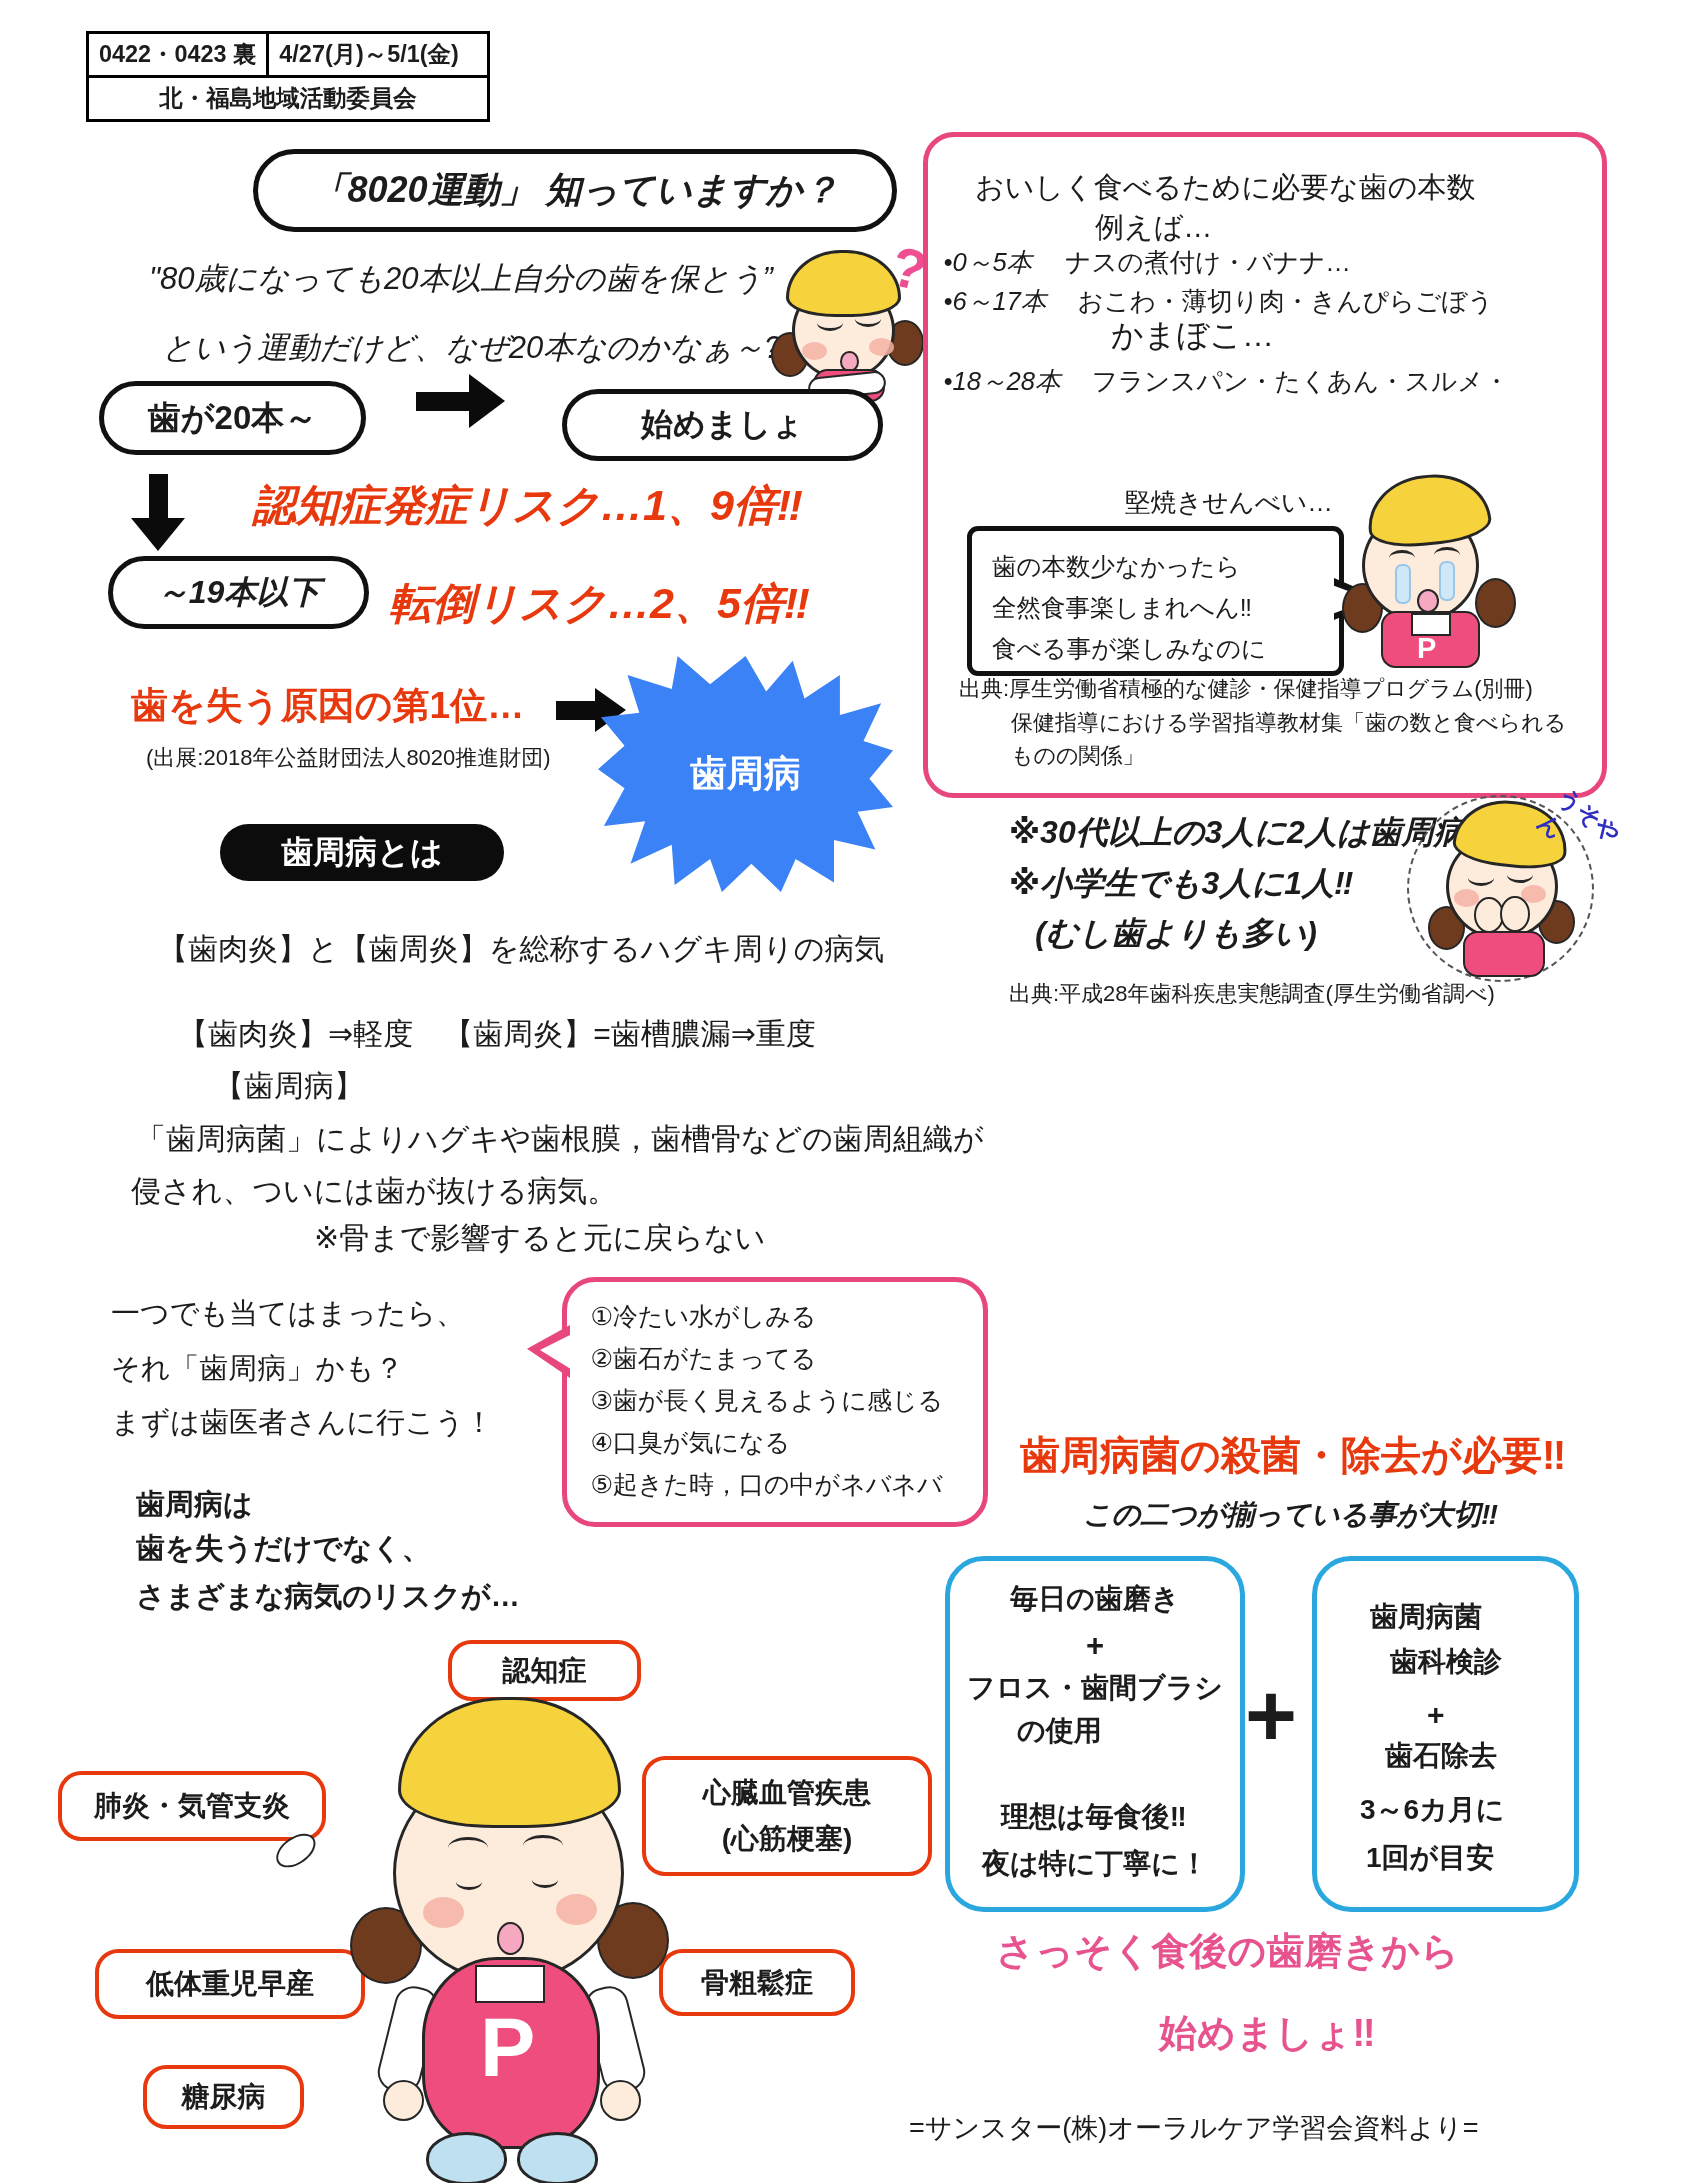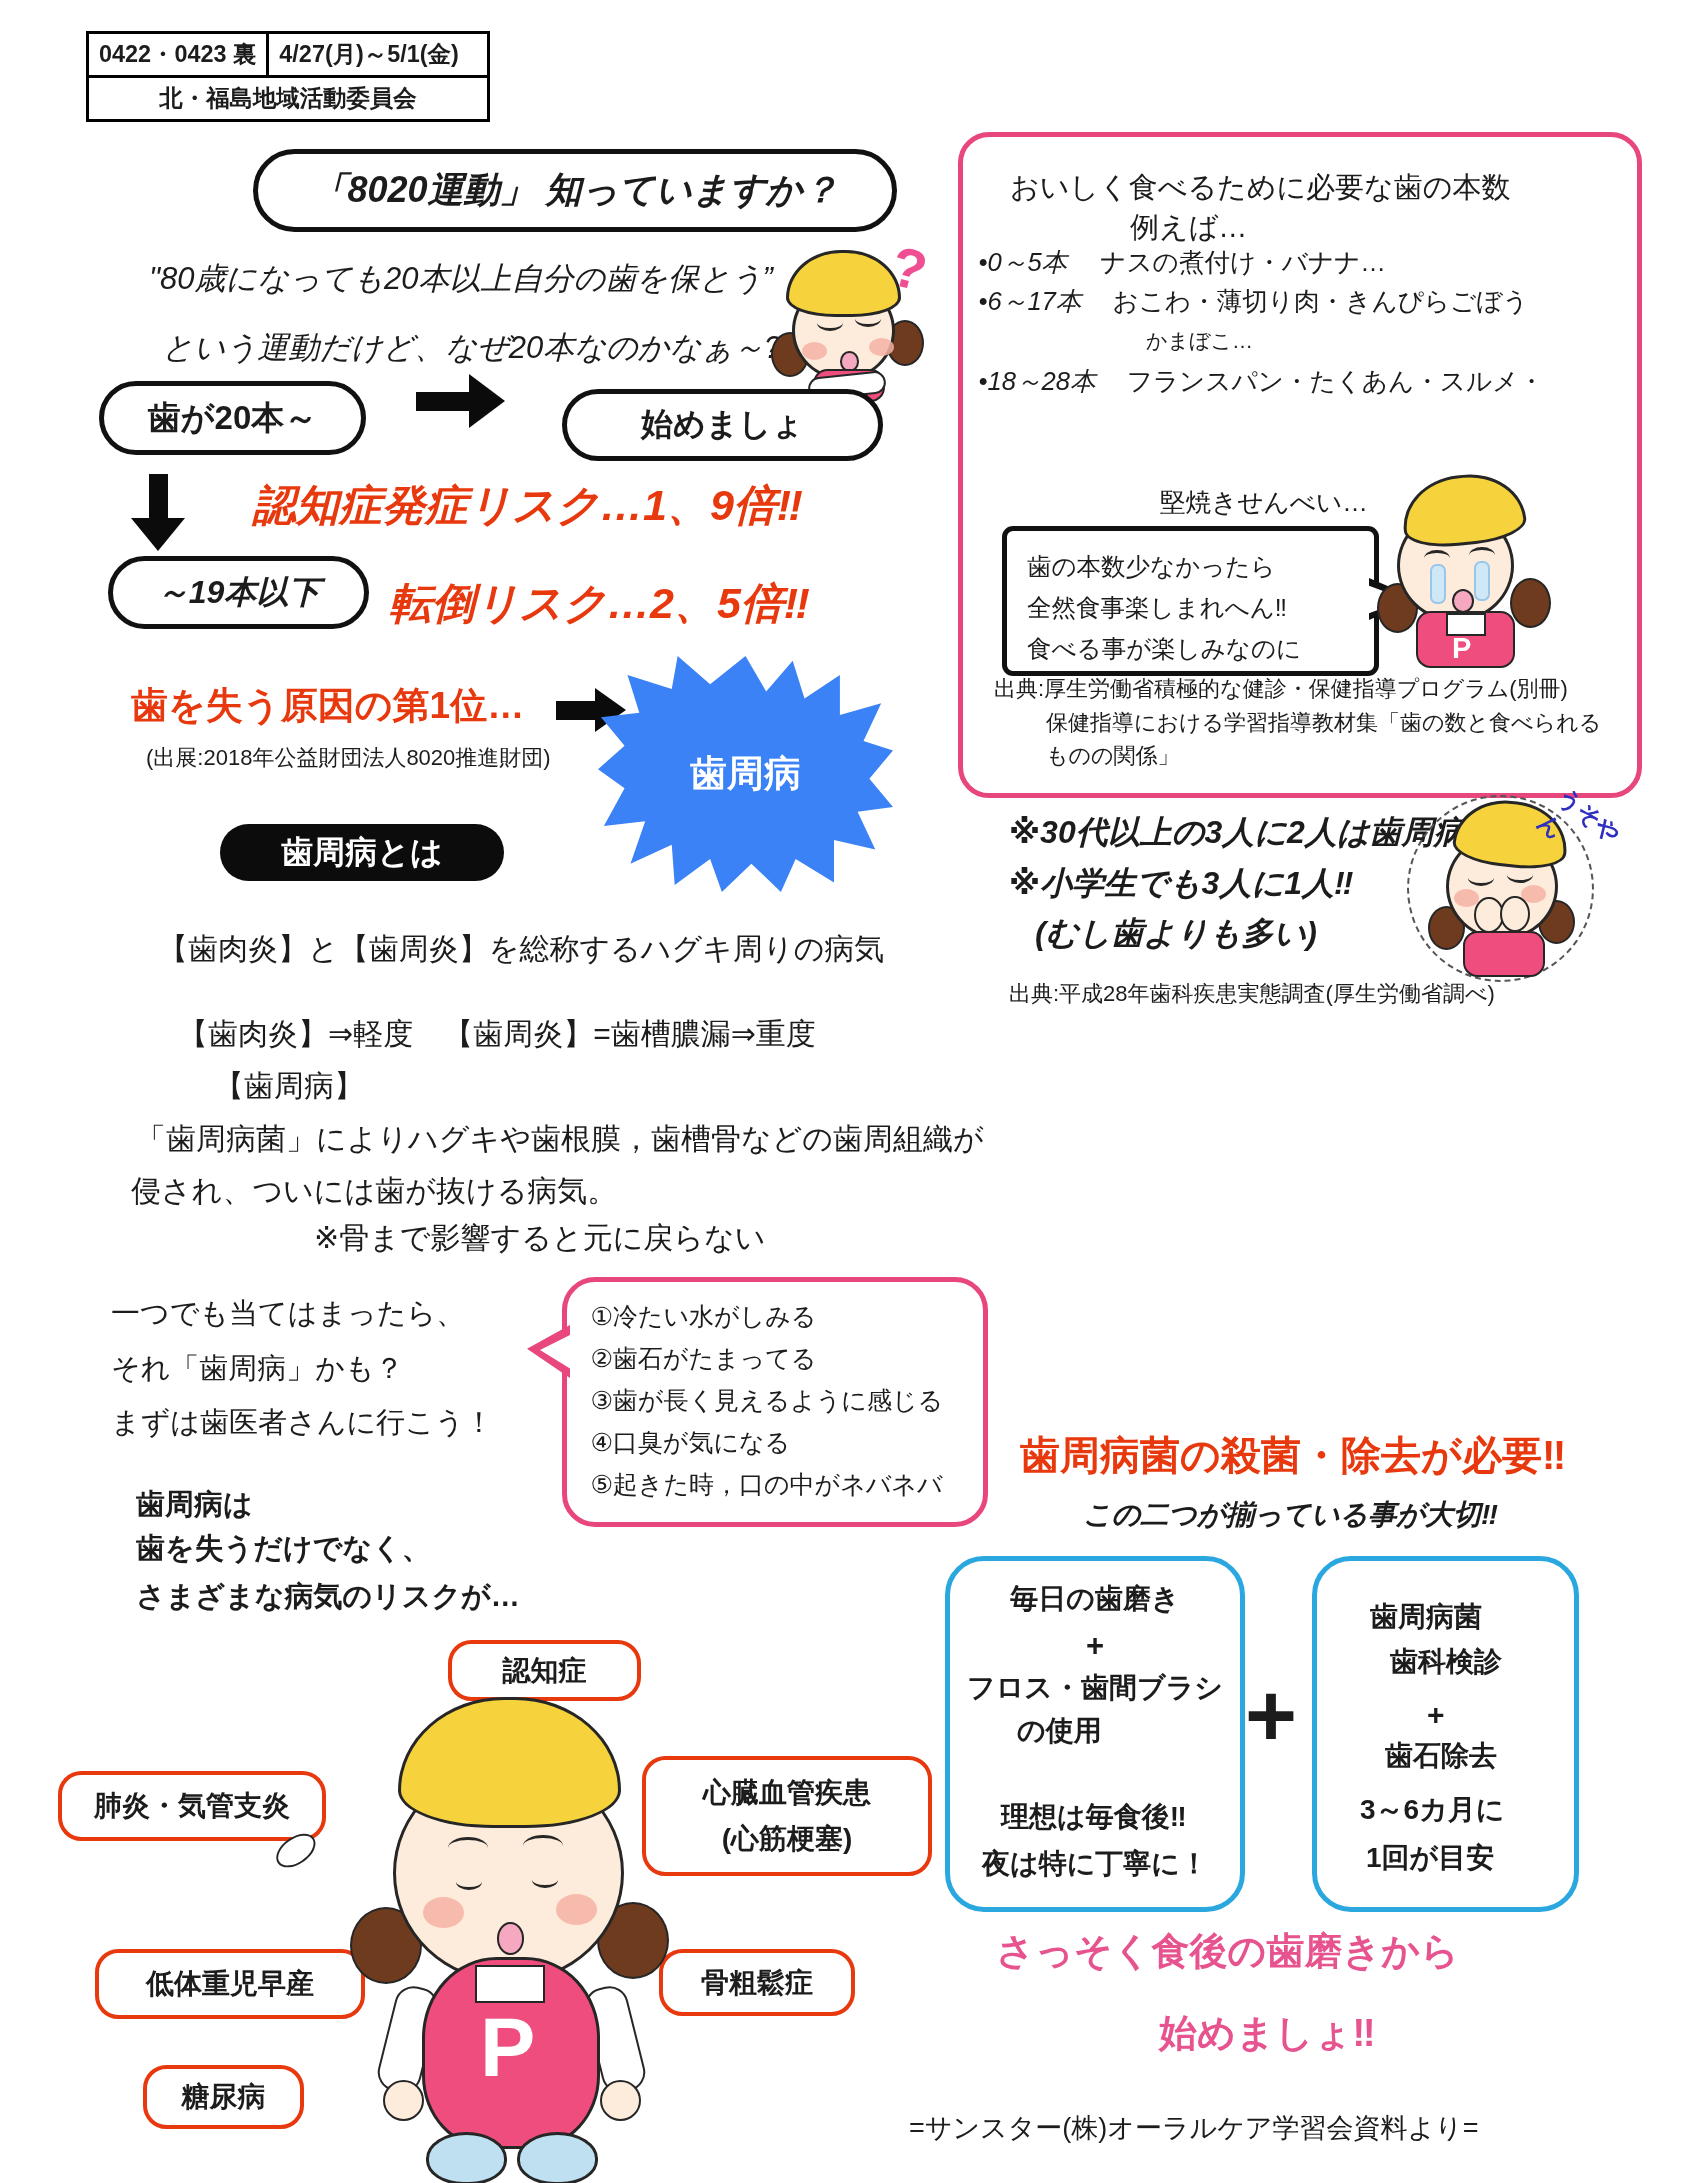--- a/index.html
+++ b/index.html
@@ -15,21 +15,21 @@
   .hdr{position:absolute;border:3.9px solid #000;background:#fff;}
   .hdr-row{display:flex;border-bottom:3.9px solid #000;}
   .hdr-cell{padding:4.4px 10px;font-size:23.4px;font-weight:700;white-space:nowrap;}
   .hdr-div{border-right:3.9px solid #000;}
   .hdr-row2{text-align:center;font-size:23.4px;font-weight:700;padding:4.4px 0;}
   
   .pill{position:absolute;border:5.6px solid #111;border-radius:44px;background:#fff;
         display:flex;align-items:center;justify-content:center;font-weight:700;white-space:nowrap;}
   .blackpill{position:absolute;background:#0c0c0c;color:#fff;border-radius:31px;
         display:flex;align-items:center;justify-content:center;font-weight:700;white-space:nowrap;}
-  .pbox{position:absolute;border:5.6px solid #e8477d;border-radius:31px;background:#fff;margin-left:35px;}
+  .pbox{position:absolute;border:5.6px solid #e8477d;border-radius:31px;background:#fff;}
   .bbox{position:absolute;border:5.6px solid #2ba7e0;border-radius:39px;background:#fff;}
   .rlabel{position:absolute;border:4.4px solid #e8380d;border-radius:23.4px;background:#fff;
         display:flex;flex-direction:column;align-items:center;justify-content:center;
         font-weight:700;white-space:nowrap;}
   .bub{position:absolute;border:5px solid #111;border-radius:11px;background:#fff;}
   .pbub{position:absolute;border:5px solid #e8477d;border-radius:33px;background:#fff;}
   
   .star{position:absolute;background:#3b82f6;display:flex;align-items:center;justify-content:center;
         flex-direction:column;color:#fff;font-weight:700;text-align:center;
         clip-path:polygon(50% 0%,57% 15%,66% 2%,70% 18%,82% 8%,82% 25%,96% 20%,90% 36%,100% 40%,92% 52%,100% 64%,88% 66%,94% 82%,80% 78%,80% 96%,67% 86%,62% 100%,52% 88%,42% 100%,38% 86%,26% 97%,25% 80%,11% 88%,16% 70%,2% 72%,9% 56%,0% 48%,9% 38%,1% 26%,14% 24%,10% 8%,25% 14%,27% 0%,38% 12%);}
@@ -135,21 +135,21 @@
 
   <div class="pbox" style="left:923px;top:132px;width:674px;height:656px;">
     <div class="t" style="left:47px;top:32px;font-size:29px;">おいしく食べるために必要な歯の本数</div>
     <div class="t" style="left:167px;top:72px;font-size:29px;">例えば…</div>
     <div class="t" style="left:15.6px;top:110px;font-size:25.6px;">
       <span class="i">•0～5本</span><span style="margin-left:33px;">ナスの煮付け・バナナ…</span>
     </div>
     <div class="t" style="left:15.6px;top:149px;font-size:25.6px;">
       <span class="i">•6～17本</span><span style="margin-left:31px;">おこわ・薄切り肉・きんぴらごぼう</span>
     </div>
-    <div class="t" style="left:183px;top:191px;font-size:21px;">かまぼこ…</div>
+    <div class="t" style="left:183px;top:178px;font-size:32px;">かまぼこ…</div>
     <div class="t" style="left:15.6px;top:229px;font-size:25.6px;">
       <span class="i">•18～28本</span><span style="margin-left:31px;">フランスパン・たくあん・スルメ・</span>
     </div>
     <div class="t" style="left:197px;top:350px;font-size:25.6px;">堅焼きせんべい…</div>
 
     <div class="bub" style="left:39px;top:389px;width:367px;height:140px;">
       <div style="padding:14.5px 20px;font-size:24.5px;line-height:41px;white-space:nowrap;">
         <div>歯の本数少なかったら</div>
         <div>全然食事楽しまれへん‼</div>
         <div>食べる事が楽しみなのに</div>

